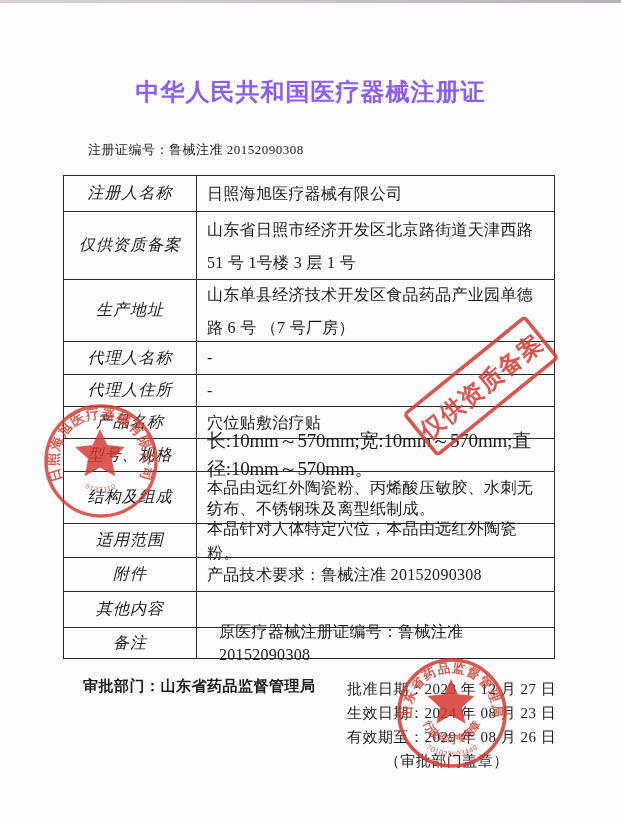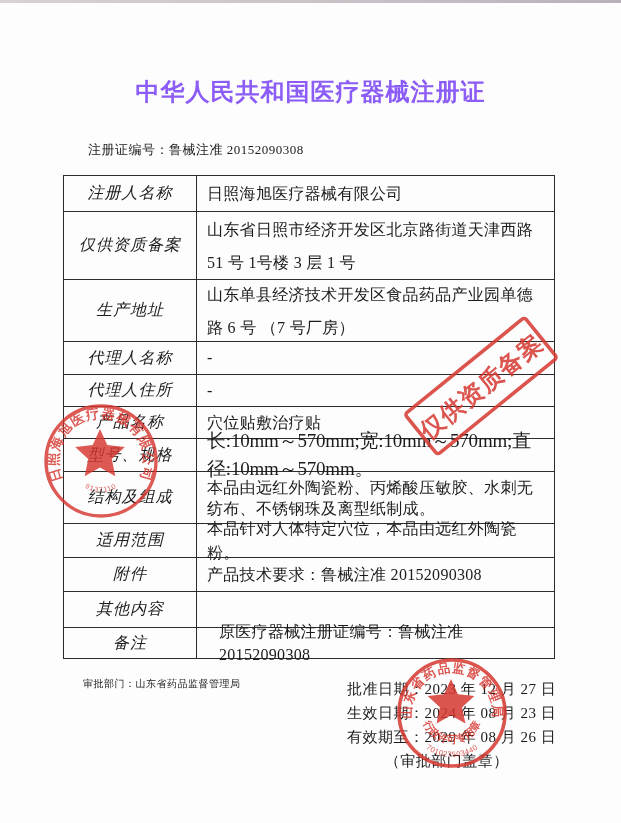--- a/index.html
+++ b/index.html
@@ -48,21 +48,21 @@
     padding:2px 8px 2px 10px;
     font-size:16px;letter-spacing:0.3px;
     box-sizing:border-box;line-height:1.45;
   }
   .tvalue.lh-wide{line-height:33px;}
   .tvalue.lh-mid{line-height:21px;}
   .tvalue.compact{font-size:19px;letter-spacing:-0.2px;}
   .tvalue.indent{padding-left:22px;}
   .footer-left{
     position:absolute;left:83px;top:677px;
-    font-size:10px;letter-spacing:0.5px;
+    font-size:15px;letter-spacing:0.5px;font-weight:bold;
   }
   .footer-right{
     position:absolute;left:347px;top:677px;
     font-size:15px;line-height:24px;letter-spacing:0.5px;
   }
   .footer-right .seal-note{margin-left:-10px;text-align:center;}
   .stamp-layer{
     position:absolute;left:0;top:0;width:621px;height:823px;
     pointer-events:none;
   }

